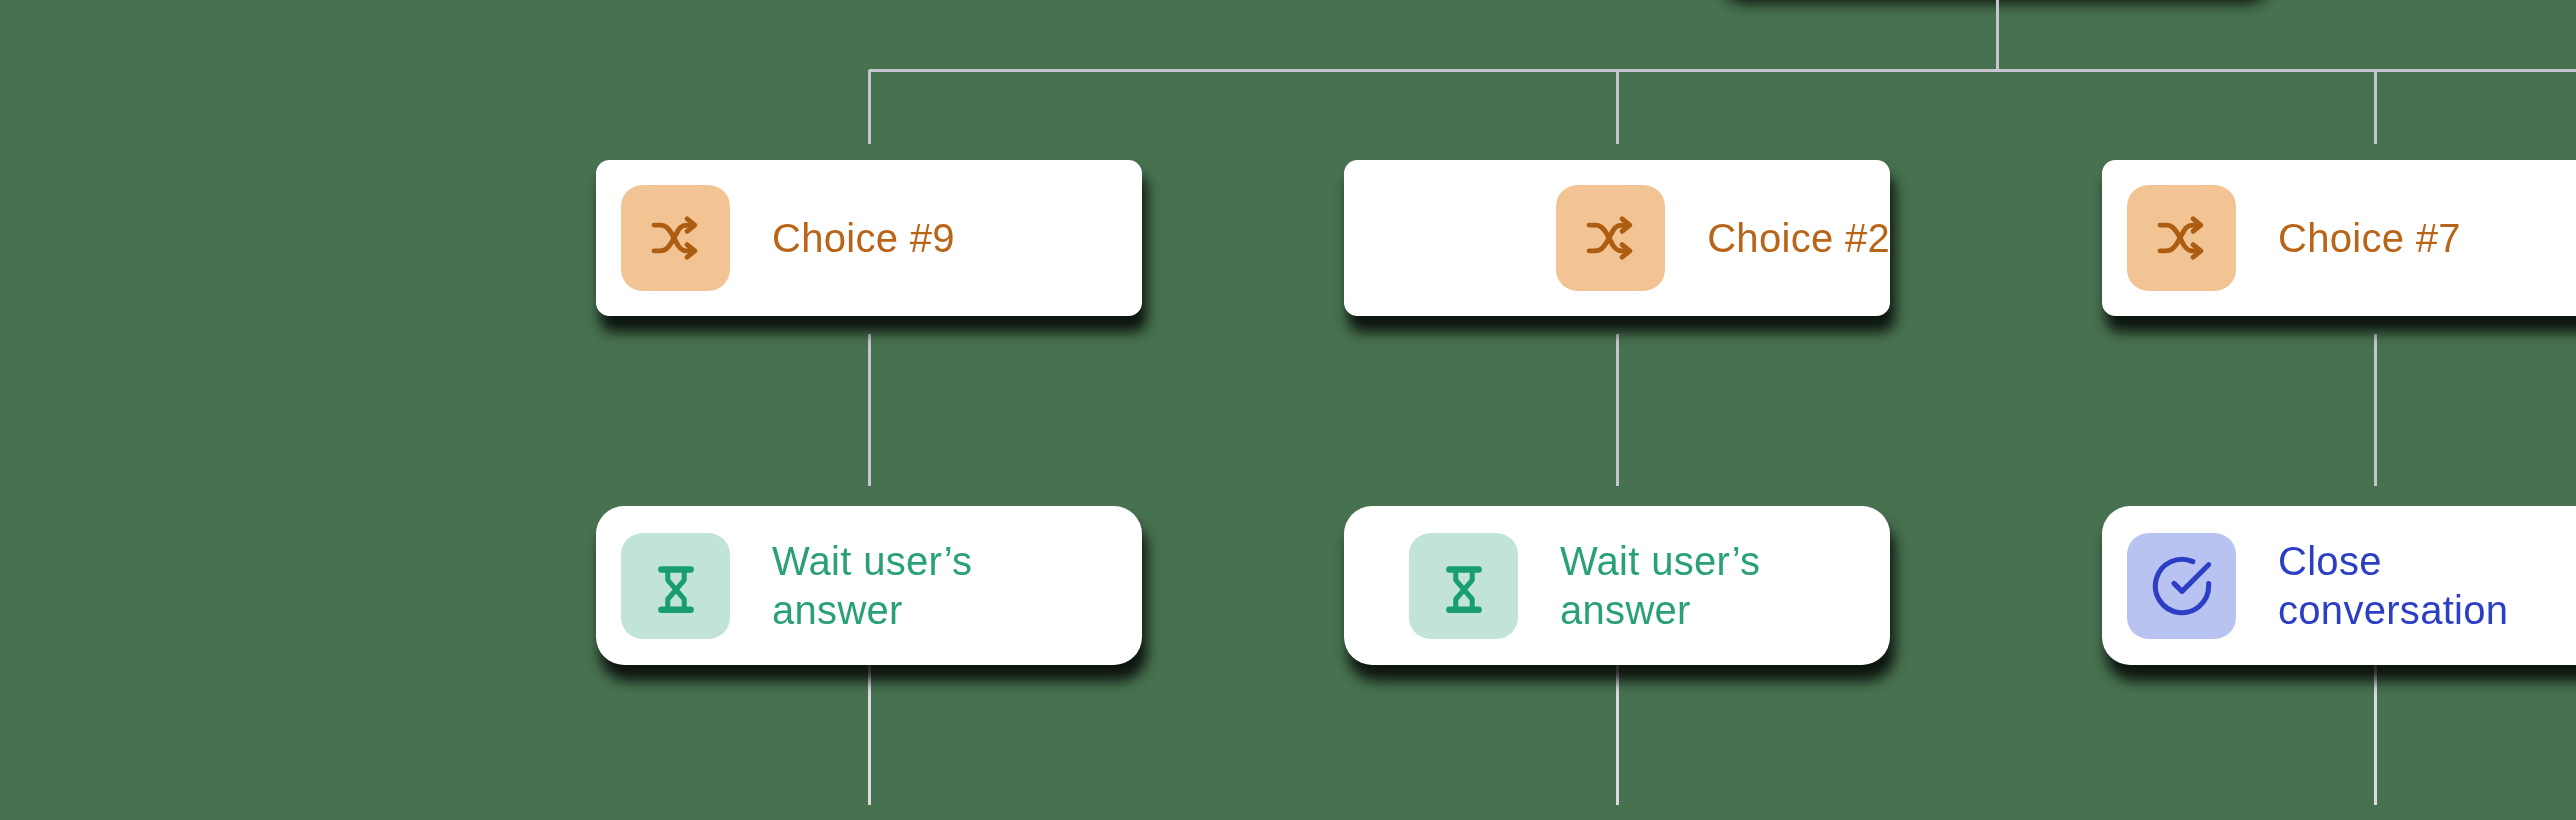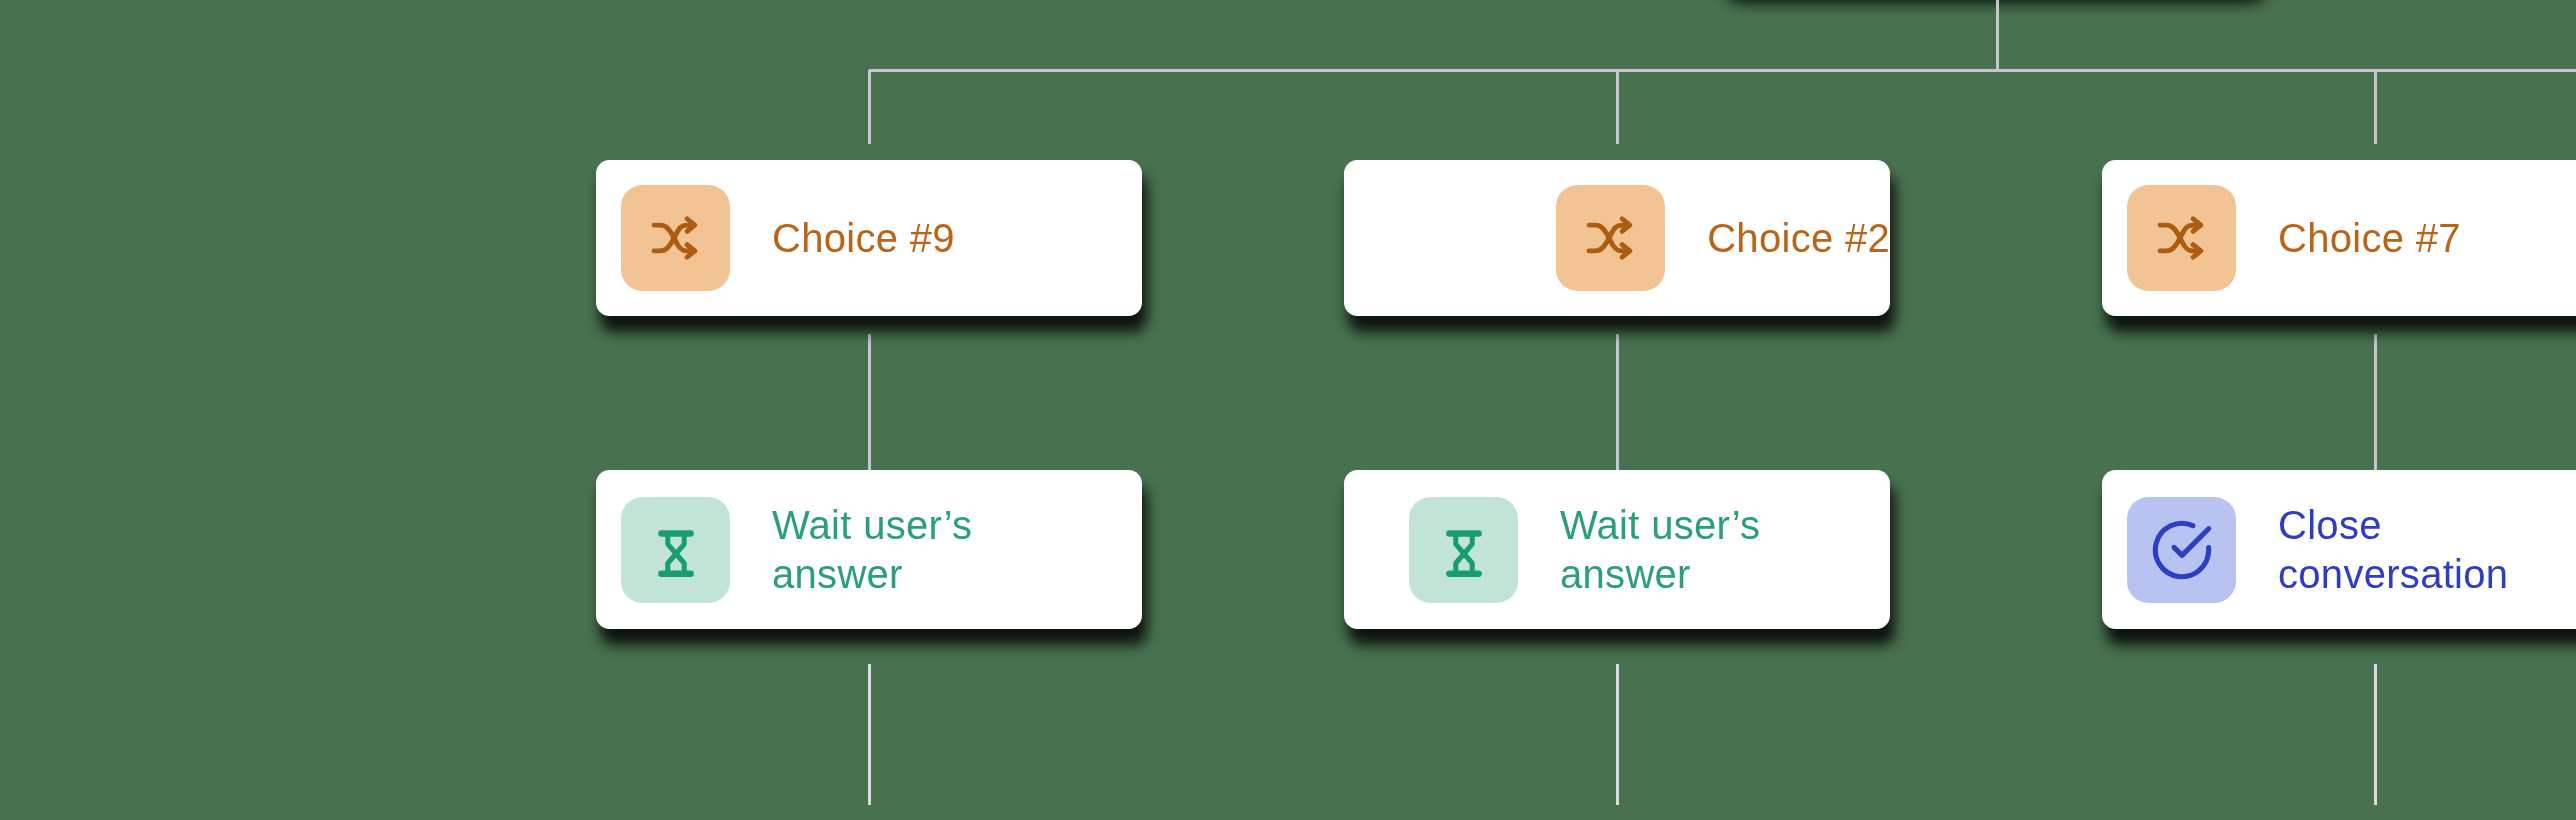--- a/index.html
+++ b/index.html
@@ -24,21 +24,21 @@
     background:#000;border-radius:20.6px;filter:blur(7.2px);opacity:.95;
   }
 
   
   .node{
     position:absolute;width:546px;display:flex;align-items:center;
     background:#FFFFFF;border-radius:13.4px;
     box-shadow:4.1px 15.5px 12.4px rgba(0,0,0,0.82);
   }
   .r1{top:160px;height:156px;}
-  .r2{top:470px;height:159px;}
+  .r2{top:506px;height:159px;border-radius:28px;}
   .c1{left:596px;} .c2{left:1344px;justify-content:flex-end;} .c3{left:2102px;}
   .icon-chip{
     width:109px;height:106px;border-radius:21.6px;margin-left:25px;
     display:flex;align-items:center;justify-content:center;flex:none;
   }
   .icon-chip svg{fill:none;stroke-linecap:round;stroke-linejoin:round;}
   .label{
     margin-left:42px;font-size:40px;font-weight:500;line-height:49px;
     max-width:330px;letter-spacing:0.3px;
   }

